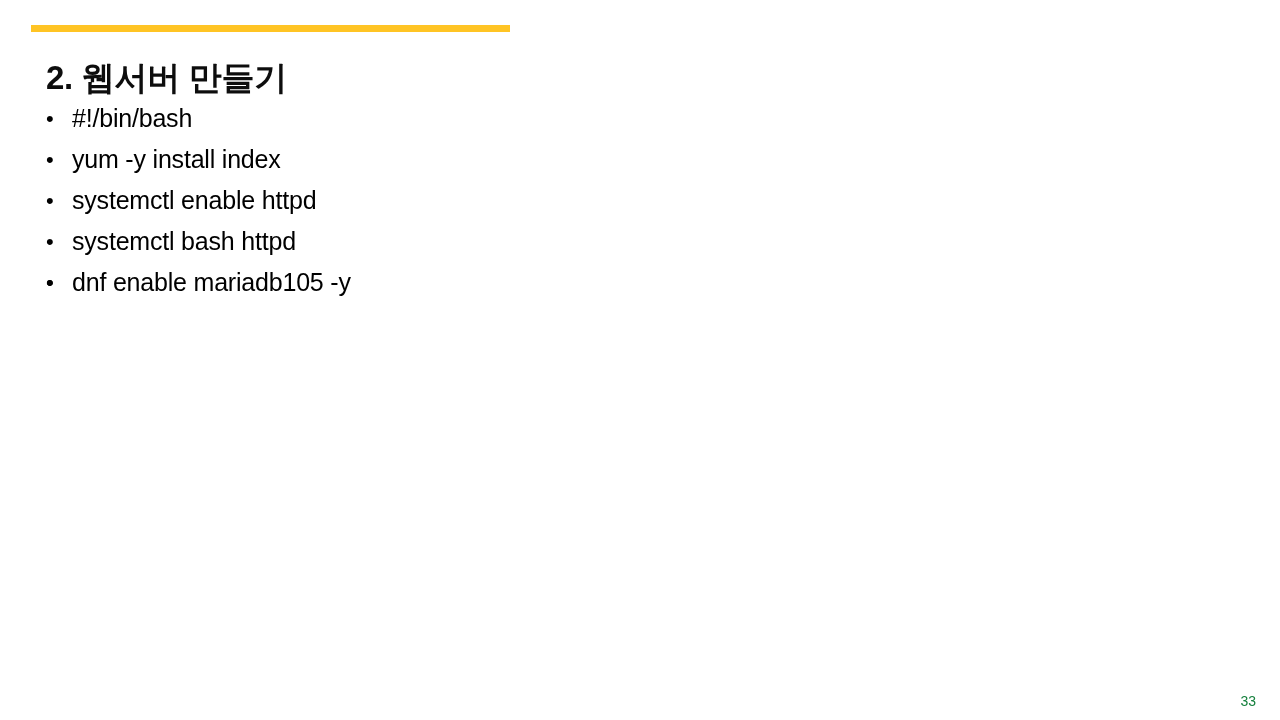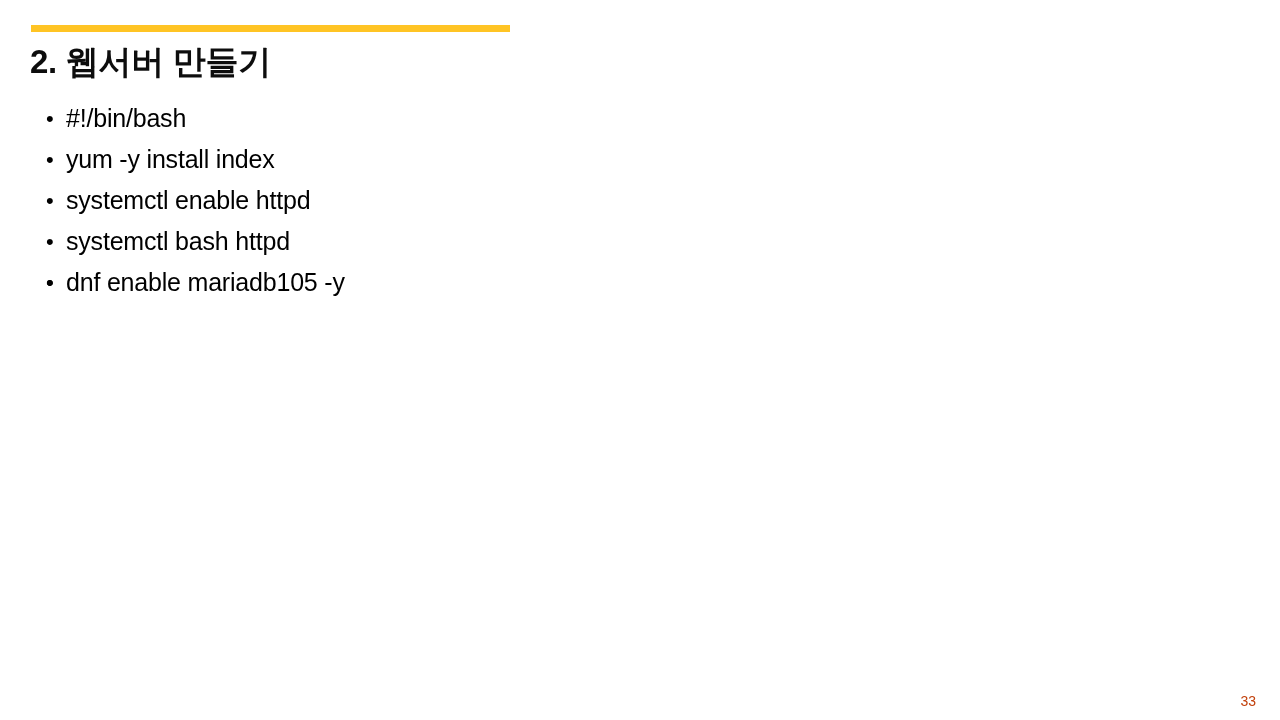--- a/index.html
+++ b/index.html
@@ -29,21 +29,21 @@
     top: 25px;
     width: 479px;
     height: 7px;
     background: #ffc424;
   }
 
   .slide-title {
     position: absolute;
     left: 30px;
     top: 42px;
-    margin: 0;
+    margin: 16px;
     font-size: 33px;
     font-weight: bold;
     color: #0d0d0d;
     letter-spacing: -0.3px;
     line-height: 1.2;
     white-space: nowrap;
   }
 
   
   .body-list {
@@ -71,33 +71,34 @@
     left: 4px;
     top: 0;
     width: 14px;
     font-size: 22px;
     line-height: 37px;
     color: #000000;
   }
 
   .bullet-item .bullet-text {
     display: block;
+    margin-left: 6px;
   }
 
   .bullet-item .wrap-line {
     display: block;
   }
 
   
   .page-number {
     position: absolute;
     right: 24px;
     bottom: 12px;
     font-size: 14px;
-    color: #c2410c;
+    color: #15803d;
     line-height: 1;
   }
 </style>
 </head>
 <body>
 
 <div class="slide">
 
   <div class="accent-bar"></div>
 

